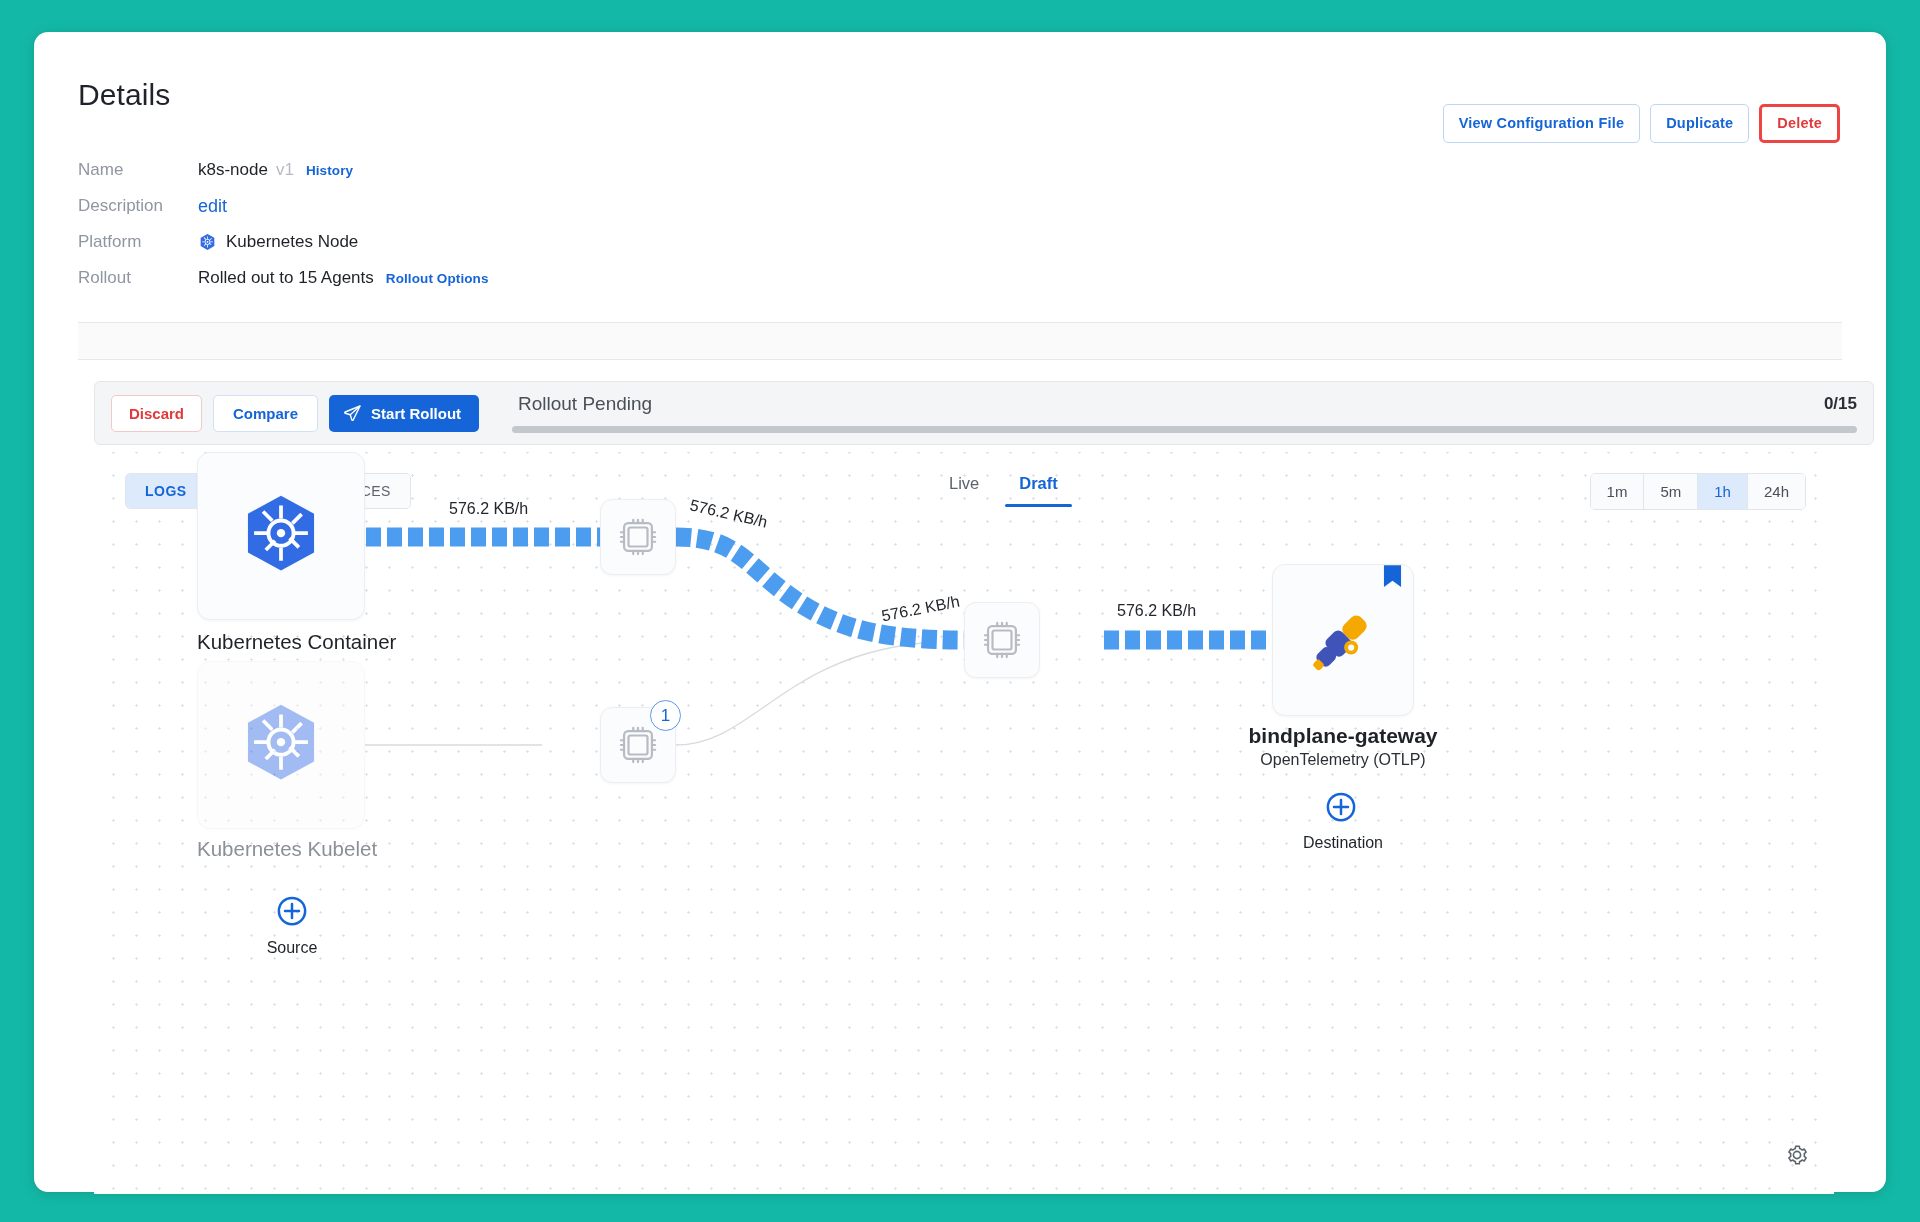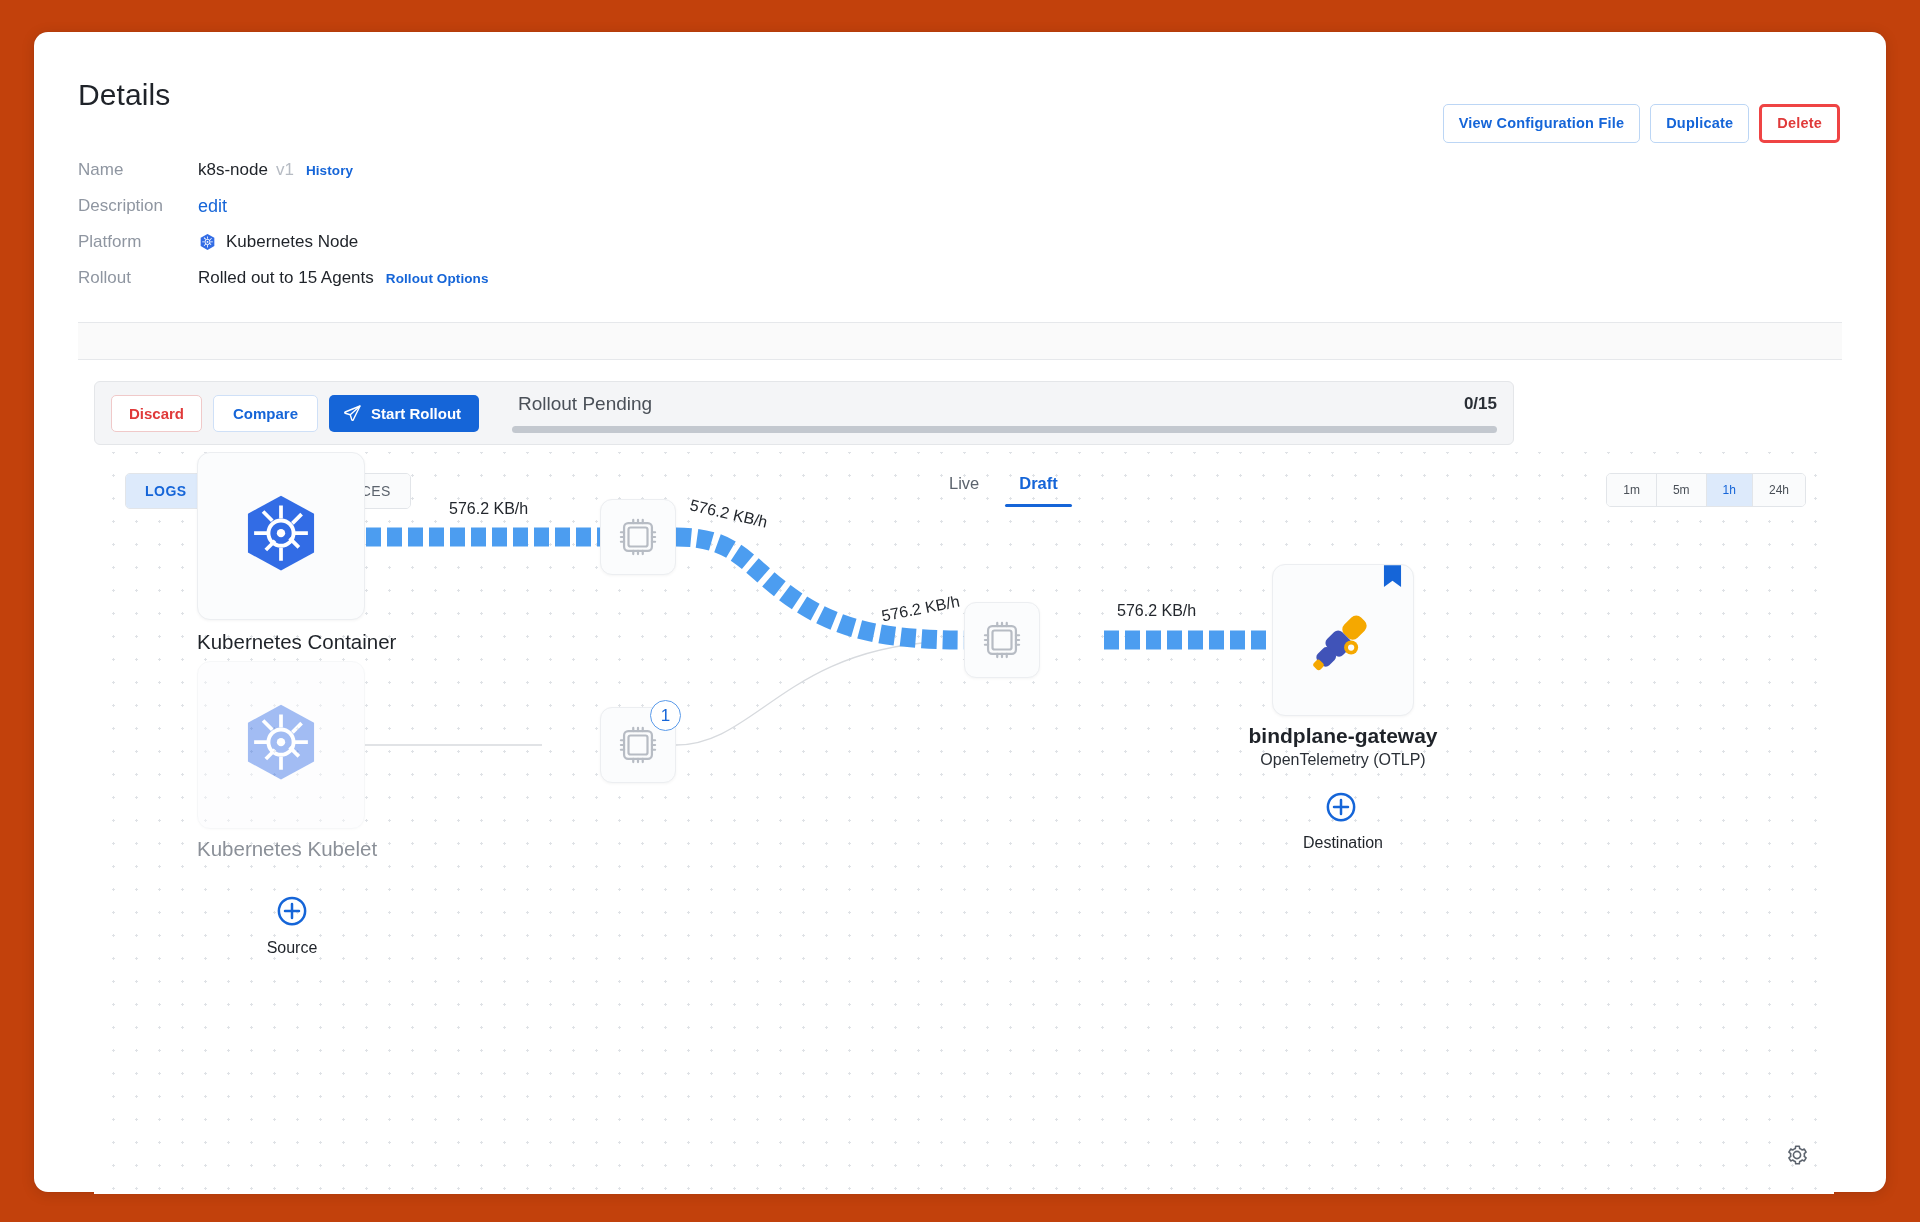--- a/index.html
+++ b/index.html
@@ -4,21 +4,21 @@
 <style>
   * { box-sizing: border-box; margin: 0; padding: 0; }
   html, body {
     width: 1920px; height: 1222px;
     background: #ffffff;
     font-family: "Liberation Sans", sans-serif;
     overflow: hidden;
   }
   .page {
     position: absolute; left: 0; top: 0; width: 1920px; height: 1222px;
-    background: #c2410c;
+    background: #14b8a6;
   }
   .card {
     position: absolute;
     left: 34px; top: 32px; width: 1852px; height: 1160px;
     background: #ffffff;
     border-radius: 14px;
     box-shadow: 0 2px 14px rgba(0,0,0,0.13), 0 0 1px rgba(0,0,0,0.18);
   }
 
   
@@ -54,21 +54,21 @@
   .btn-blue { color: #1565d8; border: 1px solid #bcd6f5; }
   .btn-red  { color: #e03a3a; border: 3px solid #ef4444; }
 
   .divider-band {
     position: absolute; left: 44px; top: 290px; width: 1764px; height: 38px;
     background: #fafafa; border-top: 1px solid #e6e8eb; border-bottom: 1px solid #e6e8eb;
   }
 
   
   .rollout-bar {
-    position: absolute; left: 60px; top: 349px; width: 1420px; height: 64px;
+    position: absolute; left: 60px; top: 349px; width: 1780px; height: 64px;
     background: #f4f5f7; border: 1px solid #e4e6e9; border-radius: 6px;
   }
   .rb-btns { position: absolute; left: 16px; top: 13px; display: flex; gap: 11px; align-items: center; }
   .btn-discard {
     color: #e03a3a; border: 1px solid #f0c9c9; background: #fff;
     font-size: 15px; font-weight: 600; border-radius: 5px; padding: 9px 17px; cursor: pointer;
   }
   .btn-compare {
     color: #1565d8; border: 1px solid #cfe0f7; background: #fff;
     font-size: 15px; font-weight: 600; border-radius: 5px; padding: 9px 19px; cursor: pointer;
@@ -115,21 +115,21 @@
     font-weight: 500; background: #fafbfc;
   }
   .seg div:last-child { border-right: none; }
   .seg div.on { background: #ddeafb; color: #1565d8; font-weight: 700; }
 
   .seg-time {
     position: absolute; right: 28px; top: 21px;
     display: flex; border: 1px solid #e2e5e9; border-radius: 5px; overflow: hidden;
   }
   .seg-time div {
-    padding: 9px 16px; font-size: 12px; color: #4a5058; cursor: pointer;
+    padding: 9px 16px; font-size: 15px; color: #4a5058; cursor: pointer;
     border-right: 1px solid #e2e5e9; background: #fafbfc; font-weight: 500;
   }
   .seg-time div:last-child { border-right: none; }
   .seg-time div.on { background: #ddeafb; color: #1565d8; font-weight: 400; }
 
   .ld-tabs { position: absolute; left: 855px; top: 22px; display: flex; gap: 40px; }
   .ld-tab {
     font-size: 16.5px; color: #5c636d; cursor: pointer; padding-bottom: 14px;
     position: relative;
   }

